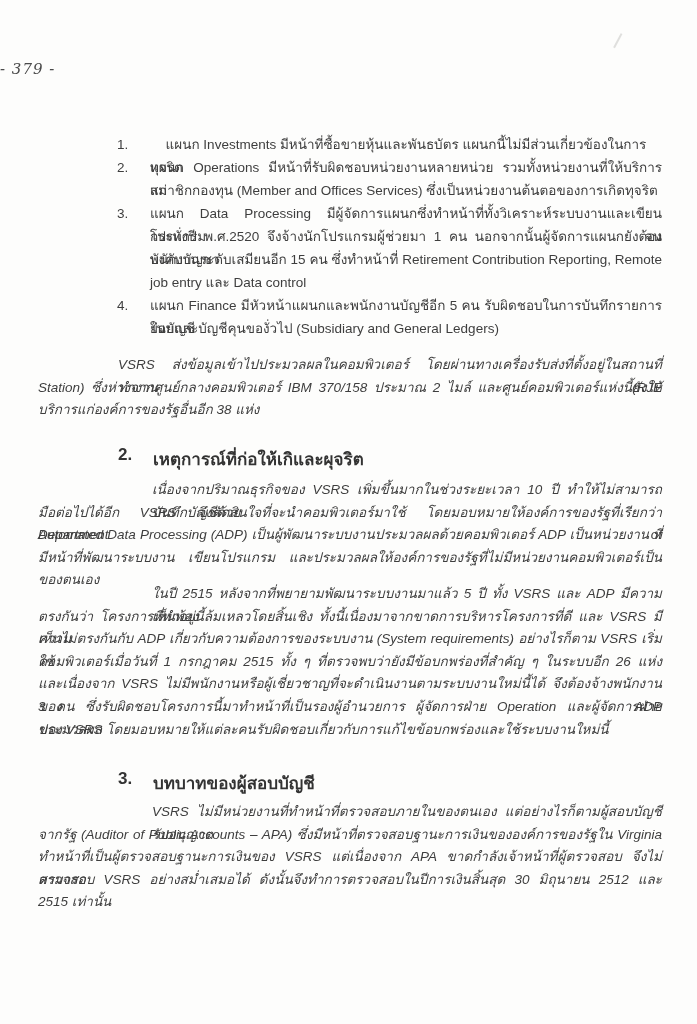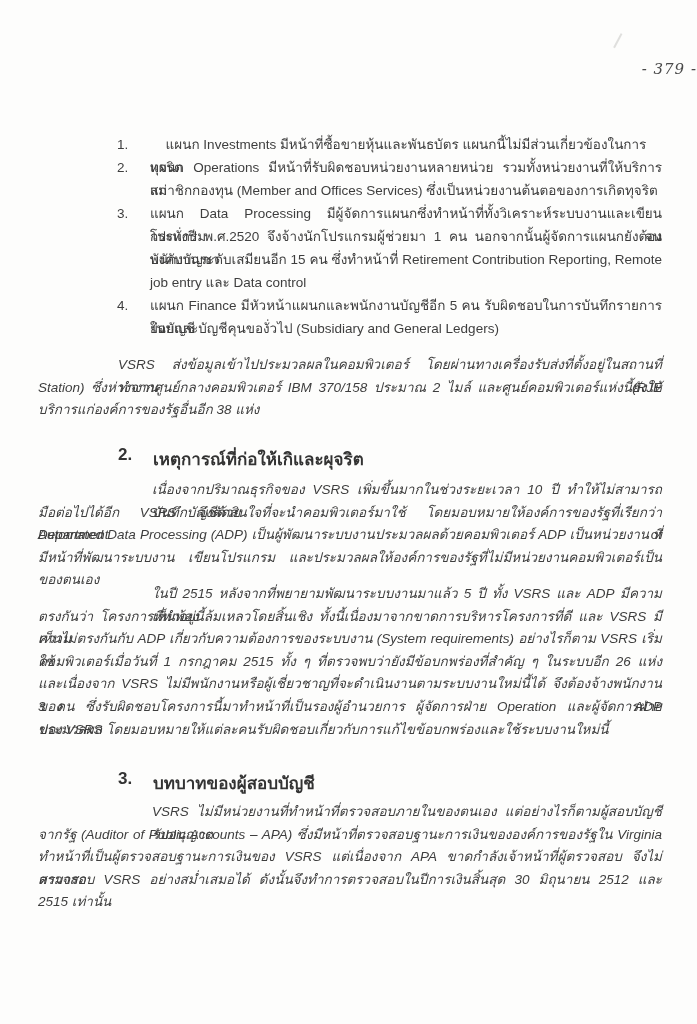--- a/index.html
+++ b/index.html
@@ -9,21 +9,21 @@
     position:relative;
     font-family:"Liberation Sans",sans-serif;
     color:#3e3e3e;
     font-size:13.5px;
     overflow:hidden;
   }
   .abs{position:absolute;}
   
   #pagenum{
     top:60px;left:0;width:697px;
-    text-align:right;
+    text-align:left;
     font-family:"DejaVu Serif",serif;
     font-style:italic;
     font-size:15px;
     letter-spacing:1px;
     color:#4a4a4a;
   }
   
   #list{top:133px;left:117px;width:545px;}
   .item{display:flex;align-items:flex-start;}
   .item .num{width:33px;flex:0 0 33px;line-height:23px;}

